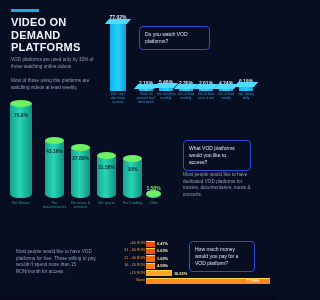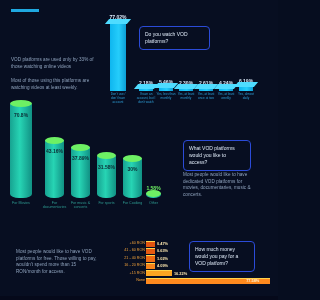--- a/index.html
+++ b/index.html
@@ -102,20 +102,21 @@
     position: absolute; left: 0; bottom: 0; width: 278px; height: 4px;
     background: #05091a;
   }
 </style>
 </head>
 <body>
 
 <div class="page">
 
   <div class="accent-rule"></div>
+  <div class="title">VIDEO ON DEMAND PLATFORMS</div>
   <div class="para" id="p1">VOD platforms are used only by 33% of those watching online videos</div>
   <div class="para" id="p2">Most of those using this platforms are watching videos at least weekly.</div>
 
   <div class="qbox" id="q1">Do you watch VOD platforms?</div>
   <div class="qbox" id="q2">What VOD platforms would you like to access?</div>
   <div class="qbox" id="q3">How much money would you pay for a VOD platform?</div>
 
   <div class="para" style="left:183px; top:172px; width:74px;">Most people would like to have dedicated VOD platforms for movies, documentaries, music &amp; concerts.</div>
   <div class="para" style="left:16px; top:249px; width:82px;">Most people would like to have VOD platforms for free. Those willing to pay, wouldn't spend more than 15 RON/month for access.</div>
 

